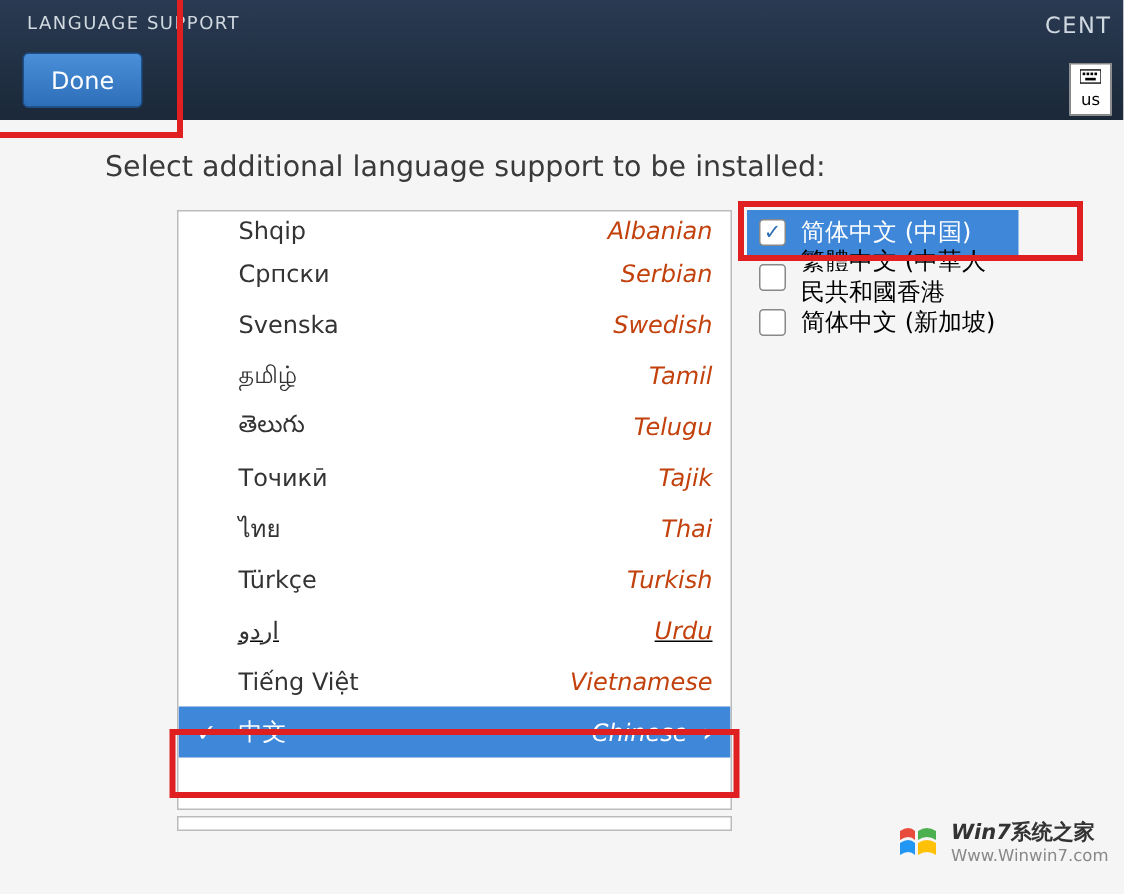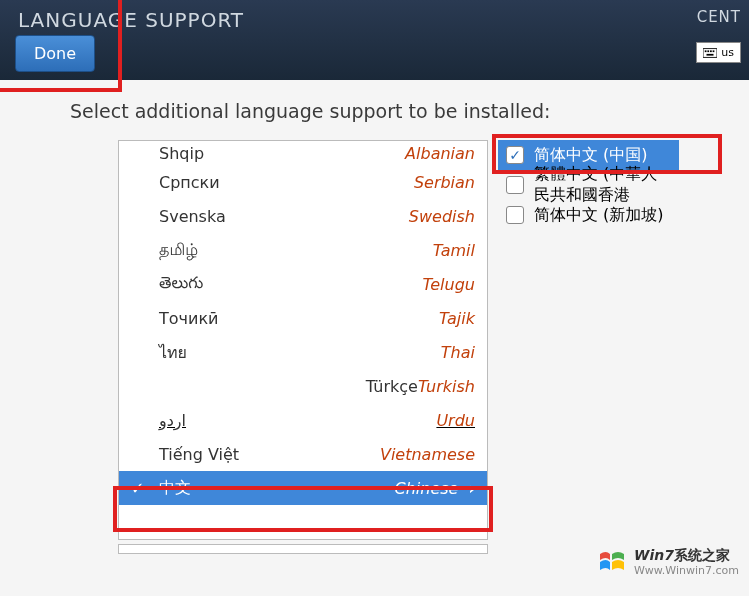--- a/index.html
+++ b/index.html
@@ -19,21 +19,21 @@
       background: linear-gradient(180deg, #2a3a52 0%, #1a2838 100%);
       height: 80px;
       position: relative;
       color: #fff;
       padding: 0;
     }
     .header-title {
       position: absolute;
       top: 8px;
       left: 18px;
-      font-size: 20px;
+      font-size: 12px;
       letter-spacing: 1px;
       color: #d0d8e0;
     }
     .header-right {
       position: absolute;
       top: 8px;
       right: 8px;
       font-size: 15px;
       letter-spacing: 1px;
       color: #d0d8e0;
@@ -43,20 +43,21 @@
       top: 42px;
       right: 8px;
       background: #fff;
       color: #000;
       border: 1px solid #888;
       padding: 3px 6px;
       font-size: 11px;
       display: flex;
       align-items: center;
       gap: 4px;
+      flex-direction: column;
     }
     .kb-indicator svg {
       width: 14px;
       height: 10px;
     }
     .done-btn {
       position: absolute;
       top: 35px;
       left: 15px;
       background: linear-gradient(180deg, #4a8fd8 0%, #2d6eb8 100%);
@@ -294,21 +295,21 @@
             <span class="lang-english">Telugu</span>
           </div>
           <div class="lang-row" style="height: 34px;">
             <span class="lang-native">Точикӣ</span>
             <span class="lang-english">Tajik</span>
           </div>
           <div class="lang-row" style="height: 34px;">
             <span class="lang-native">ไทย</span>
             <span class="lang-english">Thai</span>
           </div>
-          <div class="lang-row" style="height: 34px; text-align: right;">
+          <div class="lang-row" style="height: 34px;">
             <span class="lang-native">Türkçe</span>
             <span class="lang-english">Turkish</span>
           </div>
           <div class="lang-row" style="height: 34px; text-decoration: underline;">
             <span class="lang-native">اردو</span>
             <span class="lang-english">Urdu</span>
           </div>
           <div class="lang-row" style="height: 34px;">
             <span class="lang-native">Tiếng Việt</span>
             <span class="lang-english">Vietnamese</span>

